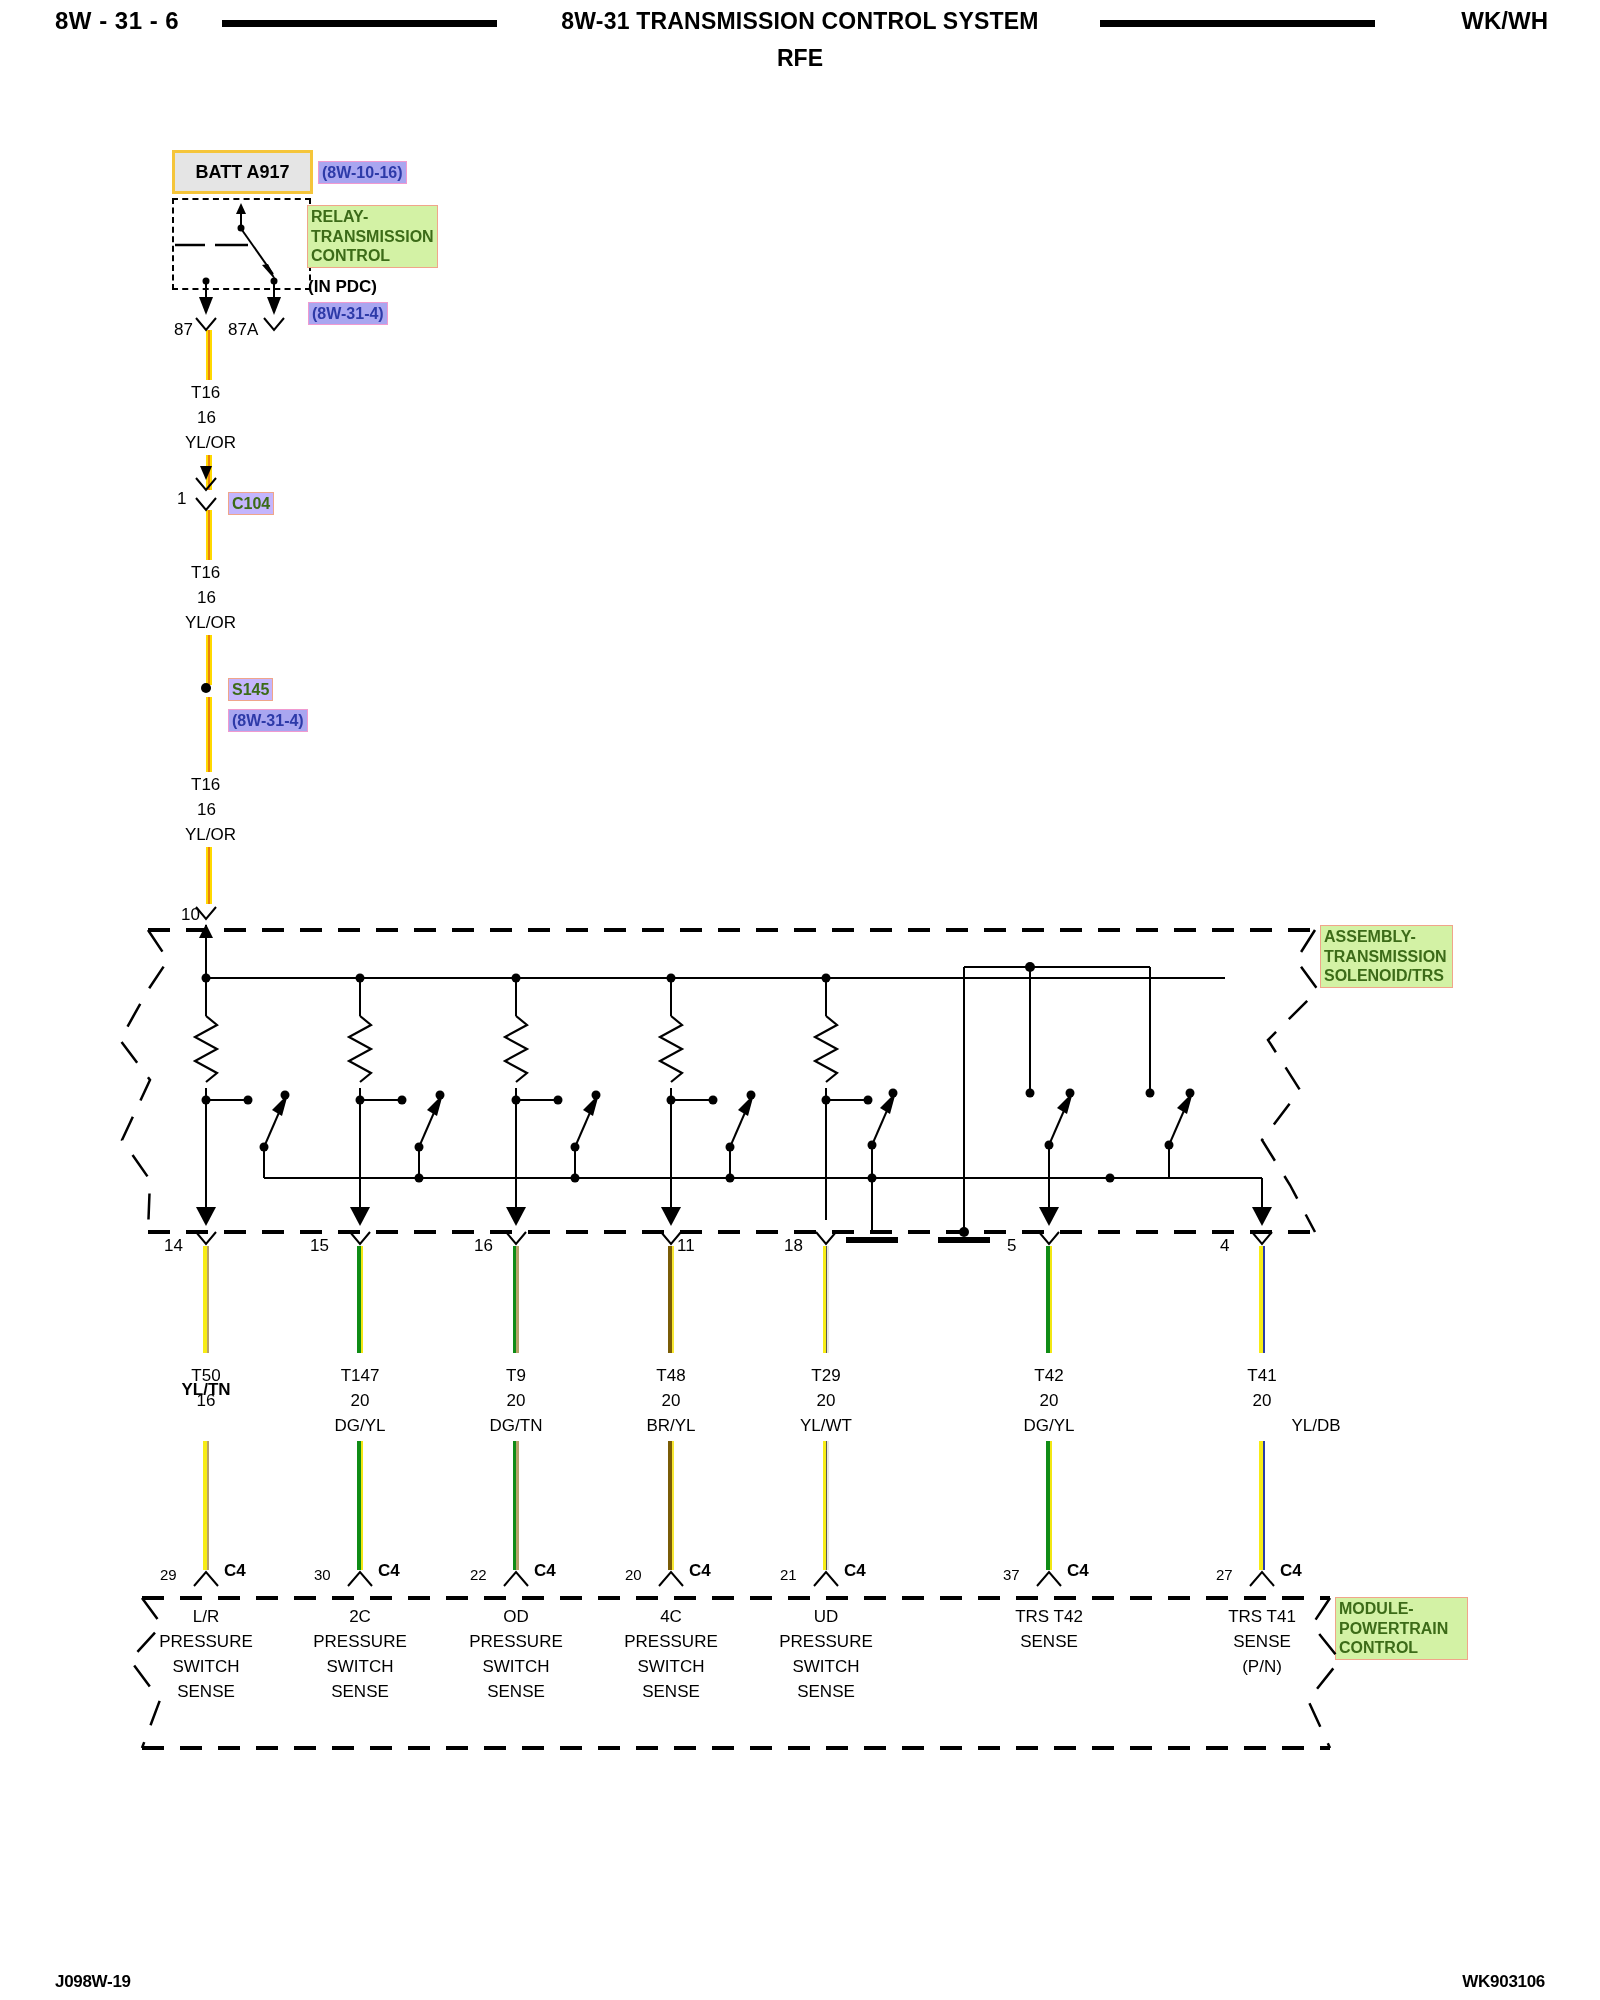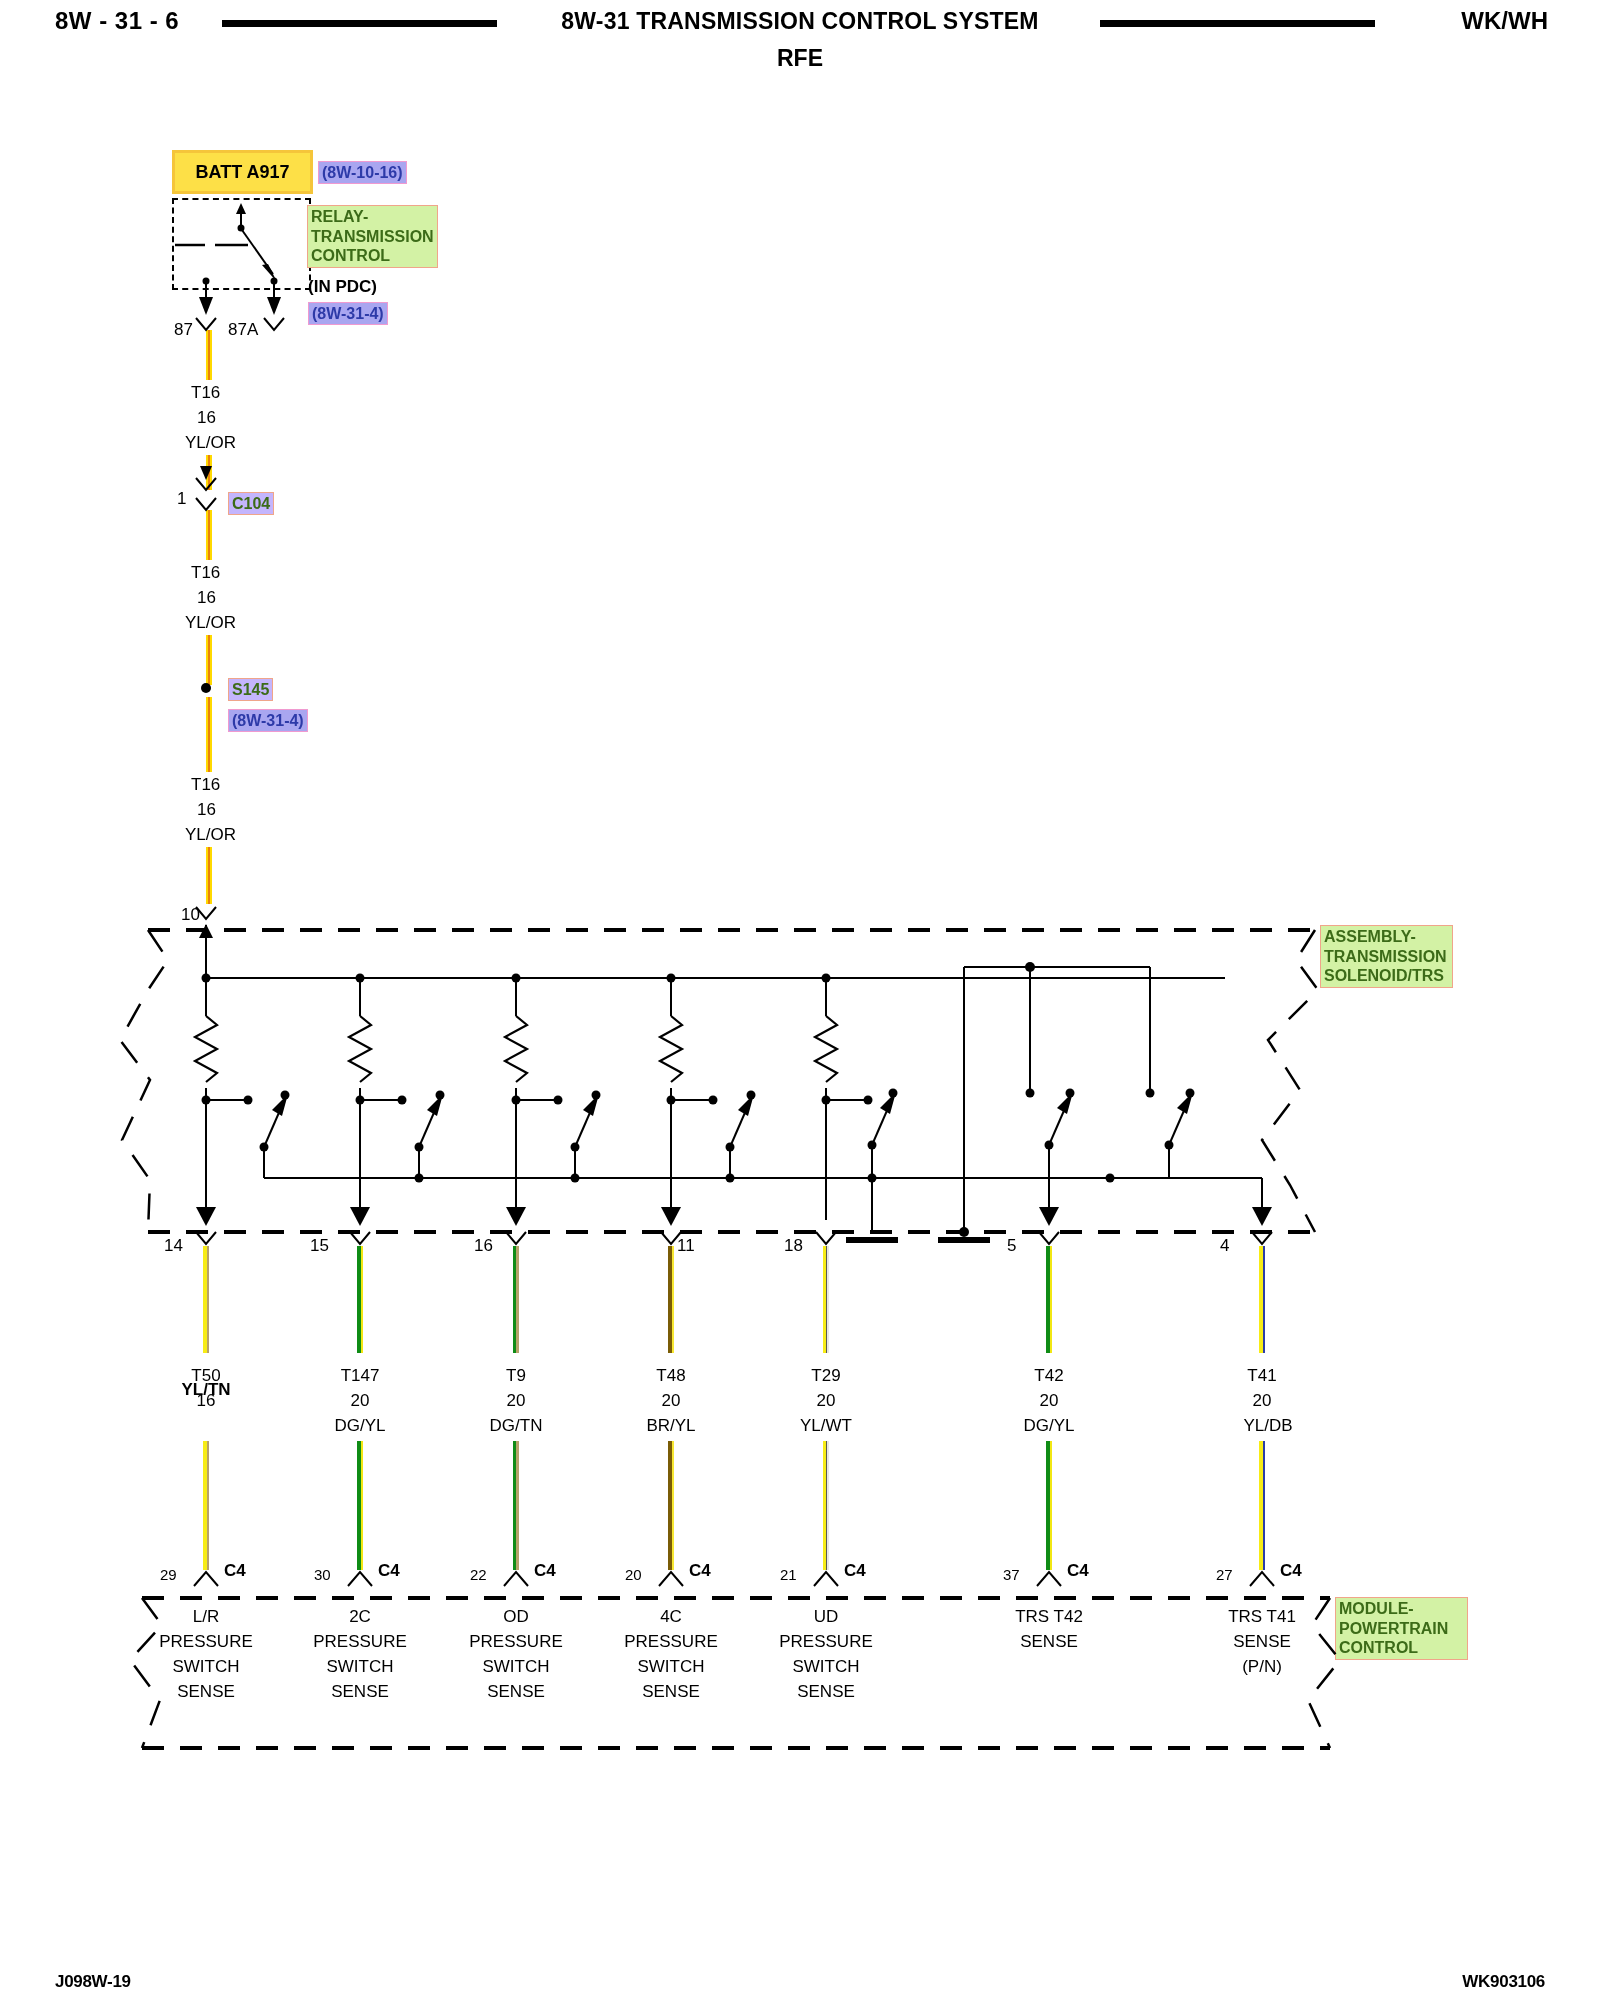--- a/index.html
+++ b/index.html
@@ -25,21 +25,21 @@
   .txt-sm{position:absolute;font-size:15px;white-space:nowrap;}
 
   
   .chip{position:absolute;font-size:16px;font-weight:bold;line-height:19px;white-space:nowrap;padding:1px 3px;}
   .chip-ref{color:#2d3aa8;background:#a9a6f0;border:1px solid #f09ad0;}
   .chip-grn{color:#3c6b18;background:#c4b5fd;border:1px solid #f0a58a;}
   .chip-grn-multi{color:#3c6b18;background:#d3f2a5;border:1px solid #f0a58a;
                   position:absolute;font-size:16px;font-weight:bold;line-height:19.5px;padding:1px 3px;}
 
   
-  .batt{position:absolute;border:3px solid #f5c53a;background:#fde047;}
+  .batt{position:absolute;border:3px solid #f5c53a;background:#e5e5e5;}
   .batt span{position:absolute;left:0;top:0;width:100%;text-align:center;font-size:18px;font-weight:bold;line-height:38px;}
 
   
   .relaybox{position:absolute;border:2px dashed #000;}
 
   
   .wire{position:absolute;width:6px;}
   .w-ylor{background:linear-gradient(to right,#ffd900 0 2px,#e8820a 2px 4px,#ffd900 4px 6px);}
   .w-yltn{background:linear-gradient(to right,#f7ec15 0 2px,#f7ec15 2px 4px,#b6a26a 4px 6px);}
   .w-dgyl{background:linear-gradient(to right,#0f8c16 0 2px,#0f8c16 2px 4px,#f2e713 4px 6px);}
@@ -184,21 +184,21 @@
       <div class="txt" style="left: 1049px; top: 1416px; transform: translateX(-50%);">DG/YL</div>
       <div class="wire w-dgyl" style="left: 1046px; top: 1441px; height: 129px;"></div>
       <div class="txt-sm" style="left: 1003px; top: 1566px;">37</div>
       <div class="txt-b" style="left: 1067px; top: 1561px;">C4</div>
       <div class="txt" style="left: 1049px; top: 1607px; transform: translateX(-50%);">TRS T42</div>
       <div class="txt" style="left: 1049px; top: 1632px; transform: translateX(-50%);">SENSE</div>
       <div class="txt" style="left: 1220px; top: 1236px;">4</div>
       <div class="wire w-yldb" style="left: 1259px; top: 1246px; height: 107px;"></div>
       <div class="txt" style="left: 1262px; top: 1366px; transform: translateX(-50%);">T41</div>
       <div class="txt" style="left: 1262px; top: 1391px; transform: translateX(-50%);">20</div>
-      <div class="txt" style="left: 1268px; top: 1416px; transform: translateX(-50%);">YL/DB</div>
+      <div class="txt" style="left: 1316px; top: 1416px; transform: translateX(-50%);">YL/DB</div>
       <div class="wire w-yldb" style="left: 1259px; top: 1441px; height: 129px;"></div>
       <div class="txt-sm" style="left: 1216px; top: 1566px;">27</div>
       <div class="txt-b" style="left: 1280px; top: 1561px;">C4</div>
       <div class="txt" style="left: 1262px; top: 1607px; transform: translateX(-50%);">TRS T41</div>
       <div class="txt" style="left: 1262px; top: 1632px; transform: translateX(-50%);">SENSE</div>
       <div class="txt" style="left: 1262px; top: 1657px; transform: translateX(-50%);">(P/N)</div>
     </div>
 
   <svg class="overlay" viewBox="0 0 1600 2000">
     <g stroke="#000" fill="none" stroke-width="2">

